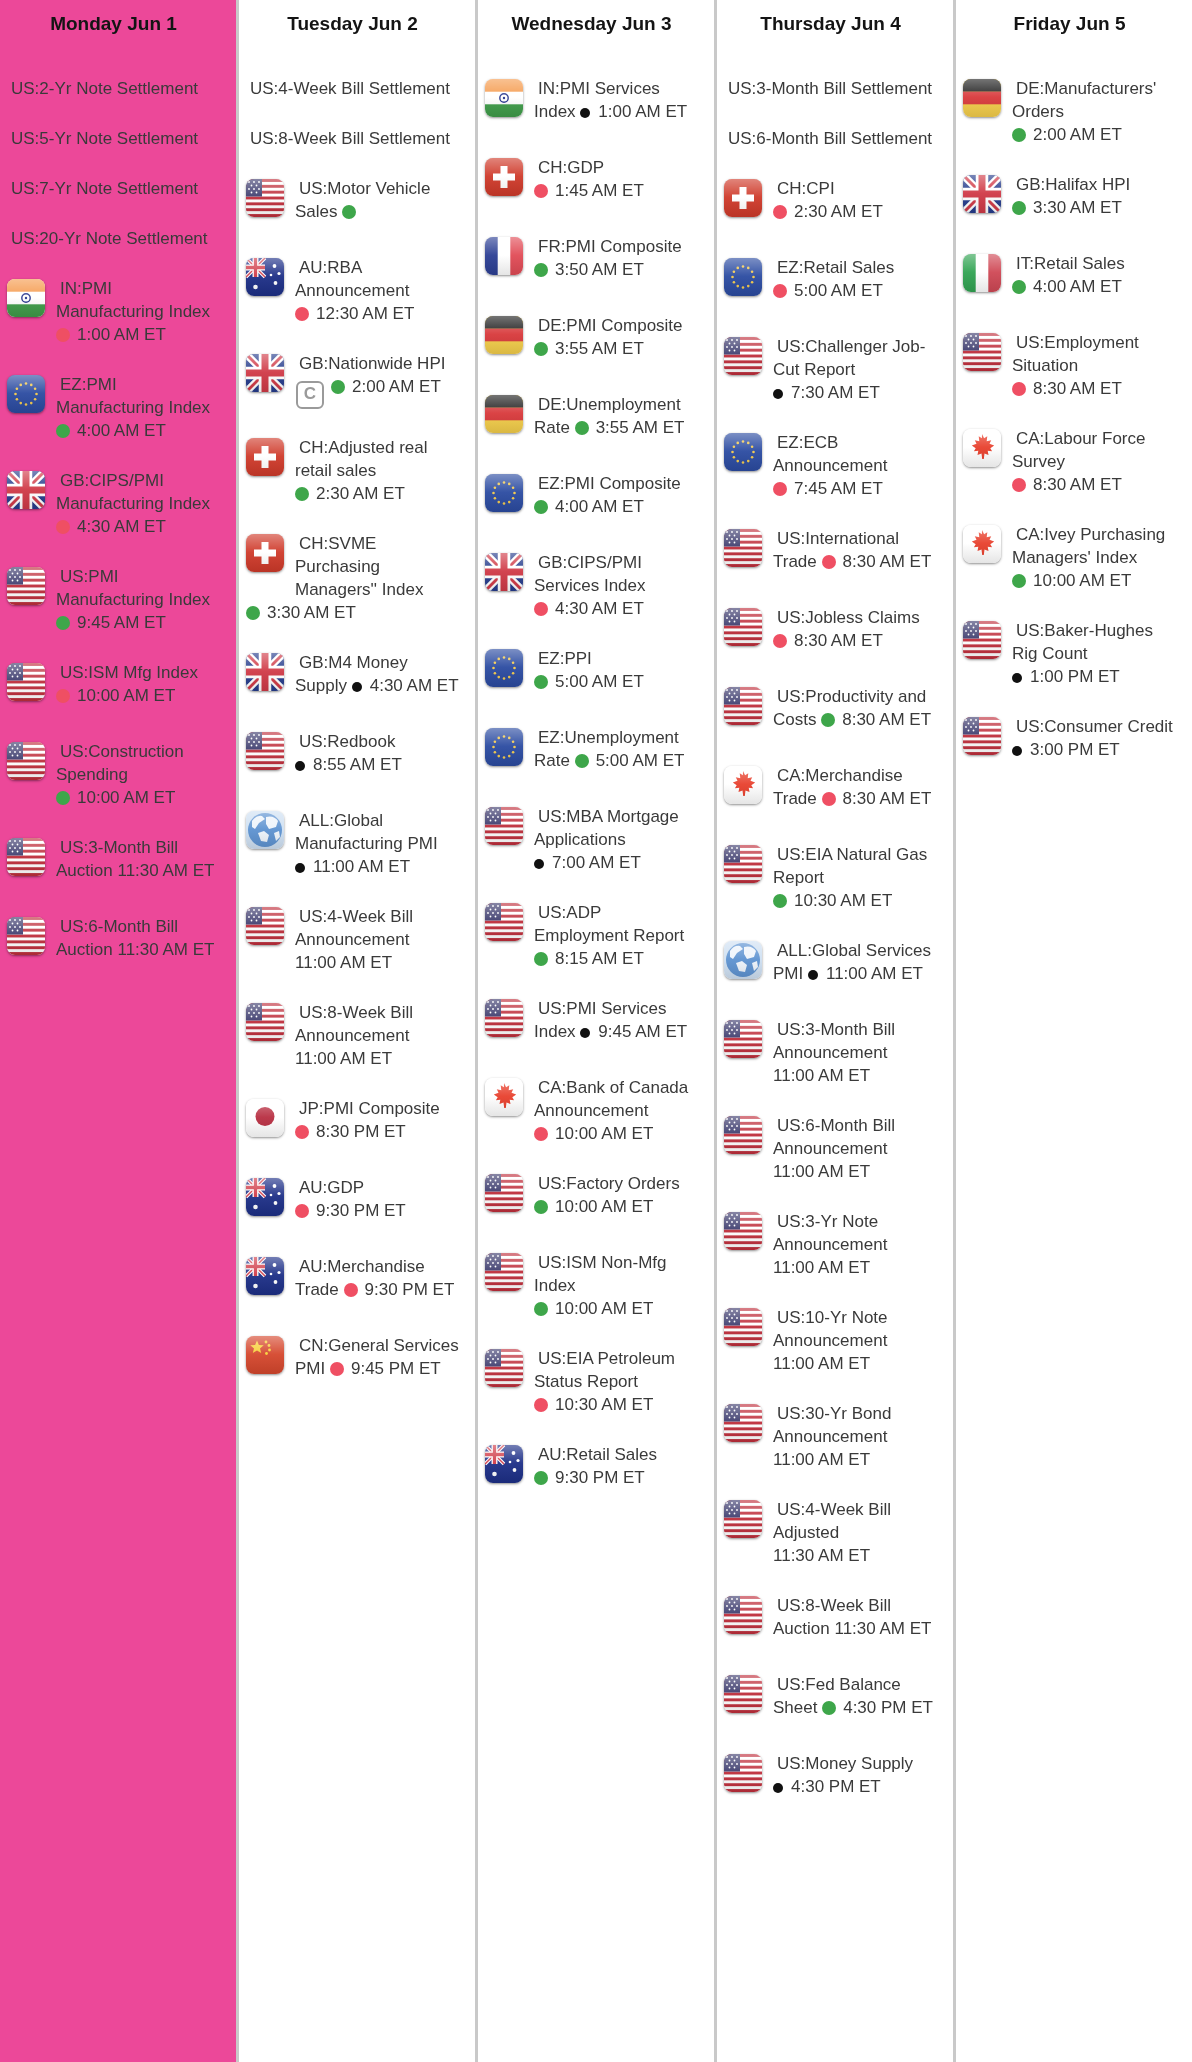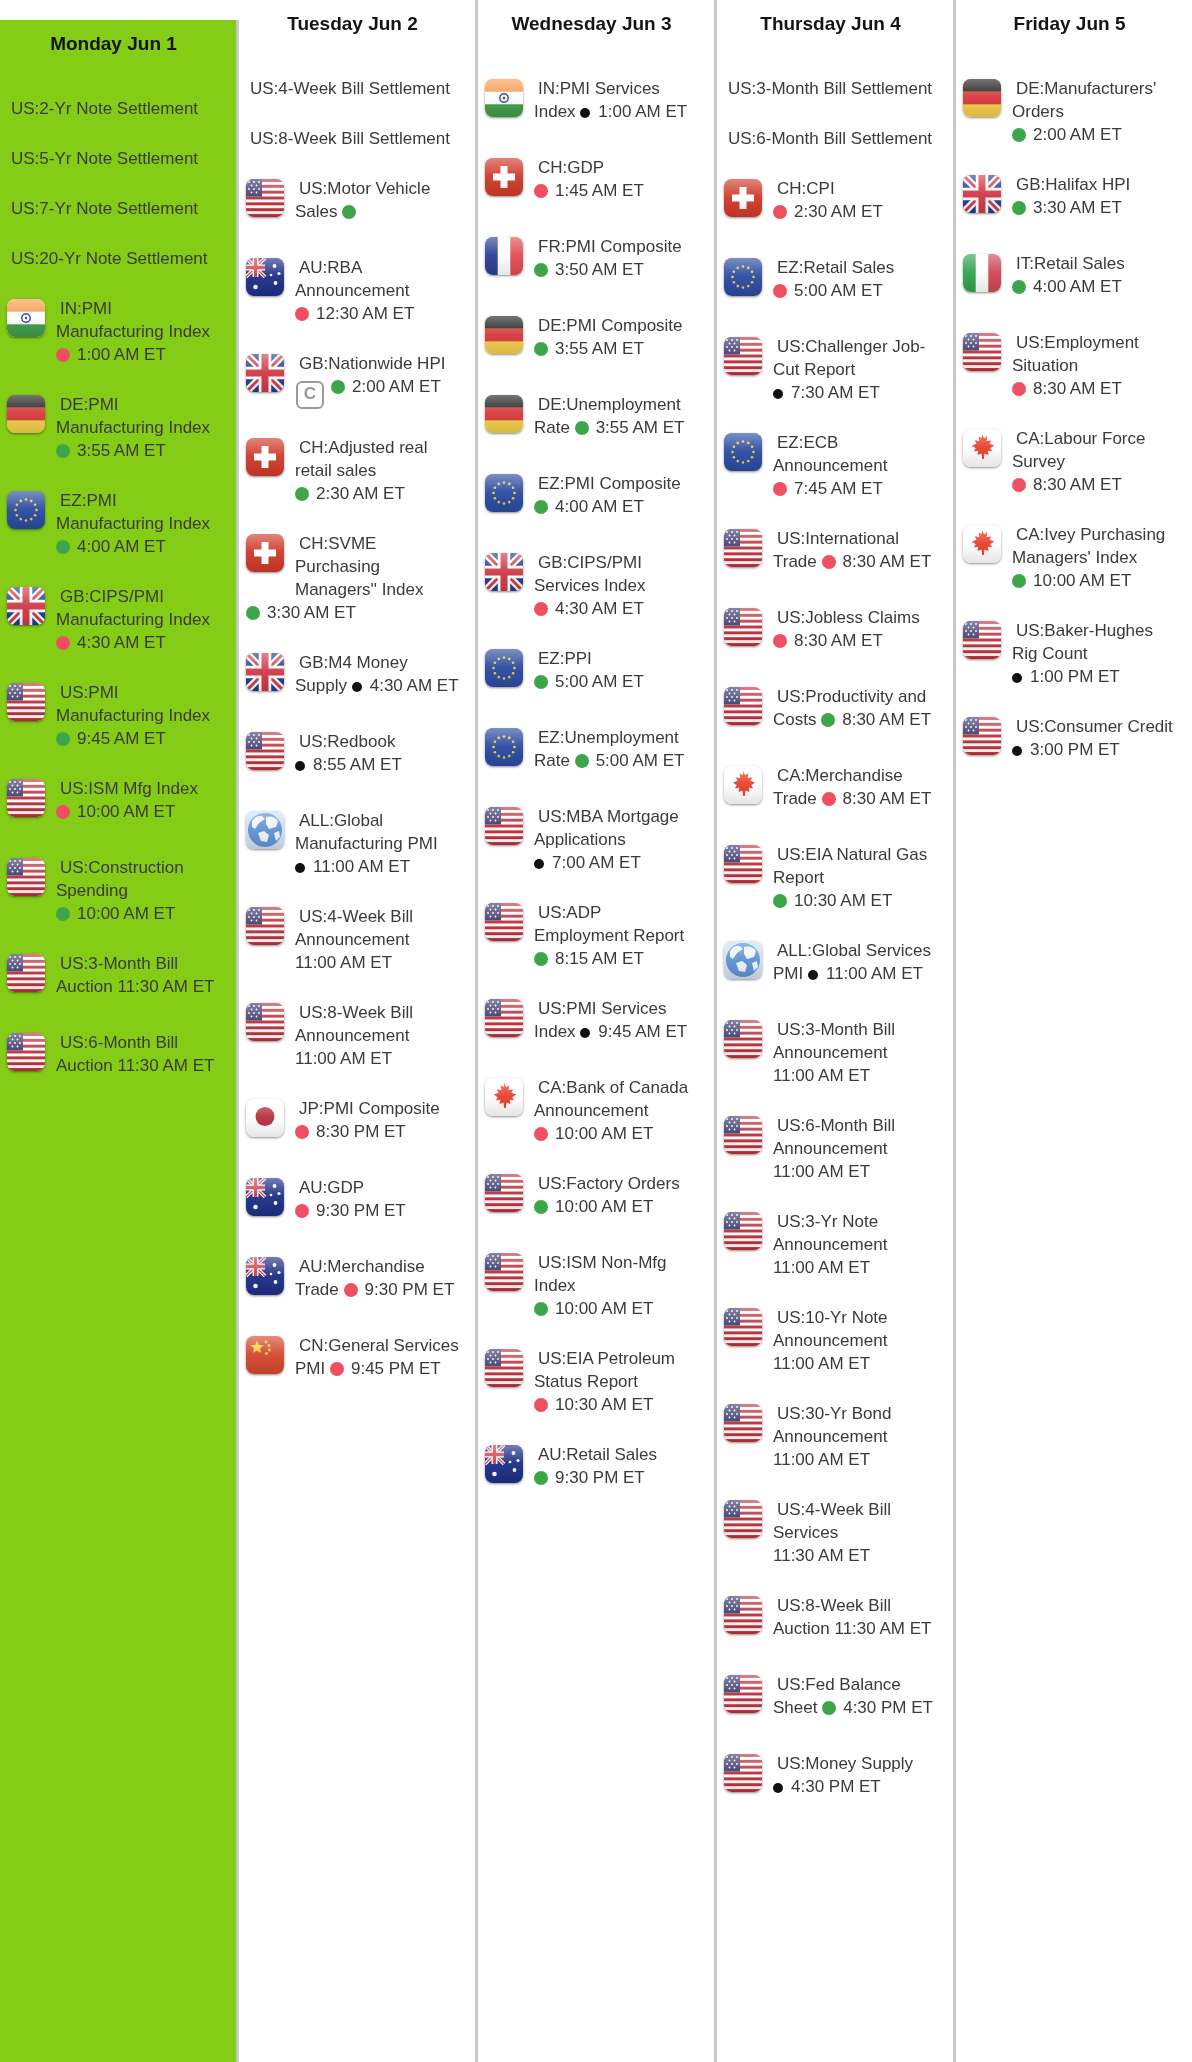--- a/index.html
+++ b/index.html
@@ -1,20 +1,20 @@
 <!DOCTYPE html>
 <html><head>
 <meta charset="utf-8">
 <style>
   html,body{margin:0;padding:0;background:#fff;}
   body{font-family:"Liberation Sans",sans-serif;color:#3a3a3a;}
   .board{display:flex;width:1192px;height:2062px;overflow:hidden;}
   .col{flex:1 1 0;box-sizing:border-box;padding:0 16px 0 7px;border-right:3px solid #c9c9c9;overflow:hidden;}
   .col:last-child{border-right:none;}
-  .col.highlight{background:#84cc16;margin-top:20px;}
+  .col.highlight{background:#ec4899;}
   .day-header{font-size:19px;font-weight:bold;color:#141414;text-align:center;padding-top:13px;margin-bottom:42px;}
   .event{font-size:17px;line-height:23px;margin-bottom:27px;text-indent:4px;}
   .event::after{content:"";display:block;clear:both;height:0;}
   .flag{float:left;width:38px;height:38px;margin:2px 11px 12px 0;border-radius:8px;overflow:hidden;position:relative;box-shadow:0 1px 2.5px rgba(0,0,0,.45);}
   .flag svg{display:block;width:100%;height:100%;}
   .flag::after{content:"";position:absolute;top:0;left:0;right:0;bottom:0;background:linear-gradient(180deg,rgba(255,255,255,.38),rgba(255,255,255,.05) 48%,rgba(0,0,0,.10));}
   .timeunit{white-space:nowrap;}
   .dot{display:inline-block;width:14px;height:14px;border-radius:50%;margin-right:7px;vertical-align:-2px;}
   .dot.black{width:10px;height:10px;margin-right:8px;vertical-align:-1px;}
   .consensus{display:inline-block;width:24px;height:24px;line-height:22px;border:2px solid #9a9a9a;border-radius:6px;color:#9a9a9a;background:#fff;font-weight:bold;text-align:center;font-size:17px;vertical-align:-7px;margin:0 7px 0 1px;text-indent:0;}
@@ -33,27 +33,20 @@
           <svg viewBox="0 0 38 38" xmlns="http://www.w3.org/2000/svg">
             <rect width="38" height="38" fill="#fff"></rect>
             <rect width="38" height="12.7" fill="#f59b4e"></rect>
             <rect y="25.3" width="38" height="12.7" fill="#3f9c49"></rect>
             <circle cx="19" cy="19" r="4.2" fill="none" stroke="#2b3990" stroke-width="1.4"></circle>
             <circle cx="19" cy="19" r="1.2" fill="#2b3990"></circle>
           </svg>
         </span><span>IN:PMI Manufacturing Index</span> <span class="timeunit"><span class="dot" style="background: rgb(239, 79, 99);"></span>1:00 AM ET</span></div>
       <div class="event"><span class="flag">
           <svg viewBox="0 0 38 38" xmlns="http://www.w3.org/2000/svg">
-            <rect width="38" height="38" fill="#f3cd4a"></rect>
-            <rect width="38" height="12.7" fill="#1f1f1f"></rect>
-            <rect y="12.7" width="38" height="12.6" fill="#d8393b"></rect>
-          </svg>
-        </span><span>DE:PMI Manufacturing Index</span> <span class="timeunit"><span class="dot" style="background: rgb(62, 166, 74);"></span>3:55 AM ET</span></div>
-      <div class="event"><span class="flag">
-          <svg viewBox="0 0 38 38" xmlns="http://www.w3.org/2000/svg">
             <rect width="38" height="38" fill="#2b4ba1"></rect>
             <g fill="#f2c94c">
               <circle cx="19" cy="8.5" r="1.3"></circle>
               <circle cx="24.25" cy="9.9" r="1.3"></circle>
               <circle cx="28.1" cy="13.75" r="1.3"></circle>
               <circle cx="29.5" cy="19" r="1.3"></circle>
               <circle cx="28.1" cy="24.25" r="1.3"></circle>
               <circle cx="24.25" cy="28.1" r="1.3"></circle>
               <circle cx="19" cy="29.5" r="1.3"></circle>
               <circle cx="13.75" cy="28.1" r="1.3"></circle>
@@ -1086,21 +1079,21 @@
               <circle cx="13" cy="3" r=".9"></circle>
               <circle cx="5.5" cy="6.5" r=".9"></circle>
               <circle cx="10.5" cy="6.5" r=".9"></circle>
               <circle cx="3" cy="10" r=".9"></circle>
               <circle cx="8" cy="10" r=".9"></circle>
               <circle cx="13" cy="10" r=".9"></circle>
               <circle cx="5.5" cy="13.5" r=".9"></circle>
               <circle cx="10.5" cy="13.5" r=".9"></circle>
             </g>
           </svg>
-        </span><span>US:4-Week Bill Services</span> <span class="timeunit">11:30 AM ET</span></div>
+        </span><span>US:4-Week Bill Adjusted</span> <span class="timeunit">11:30 AM ET</span></div>
       <div class="event"><span class="flag">
           <svg viewBox="0 0 38 38" xmlns="http://www.w3.org/2000/svg">
             <rect width="38" height="38" fill="#fff"></rect>
             <g fill="#bf2f3c">
               <rect y="0" width="38" height="2.92"></rect>
               <rect y="5.85" width="38" height="2.92"></rect>
               <rect y="11.69" width="38" height="2.92"></rect>
               <rect y="17.54" width="38" height="2.92"></rect>
               <rect y="23.38" width="38" height="2.92"></rect>
               <rect y="29.23" width="38" height="2.92"></rect>

